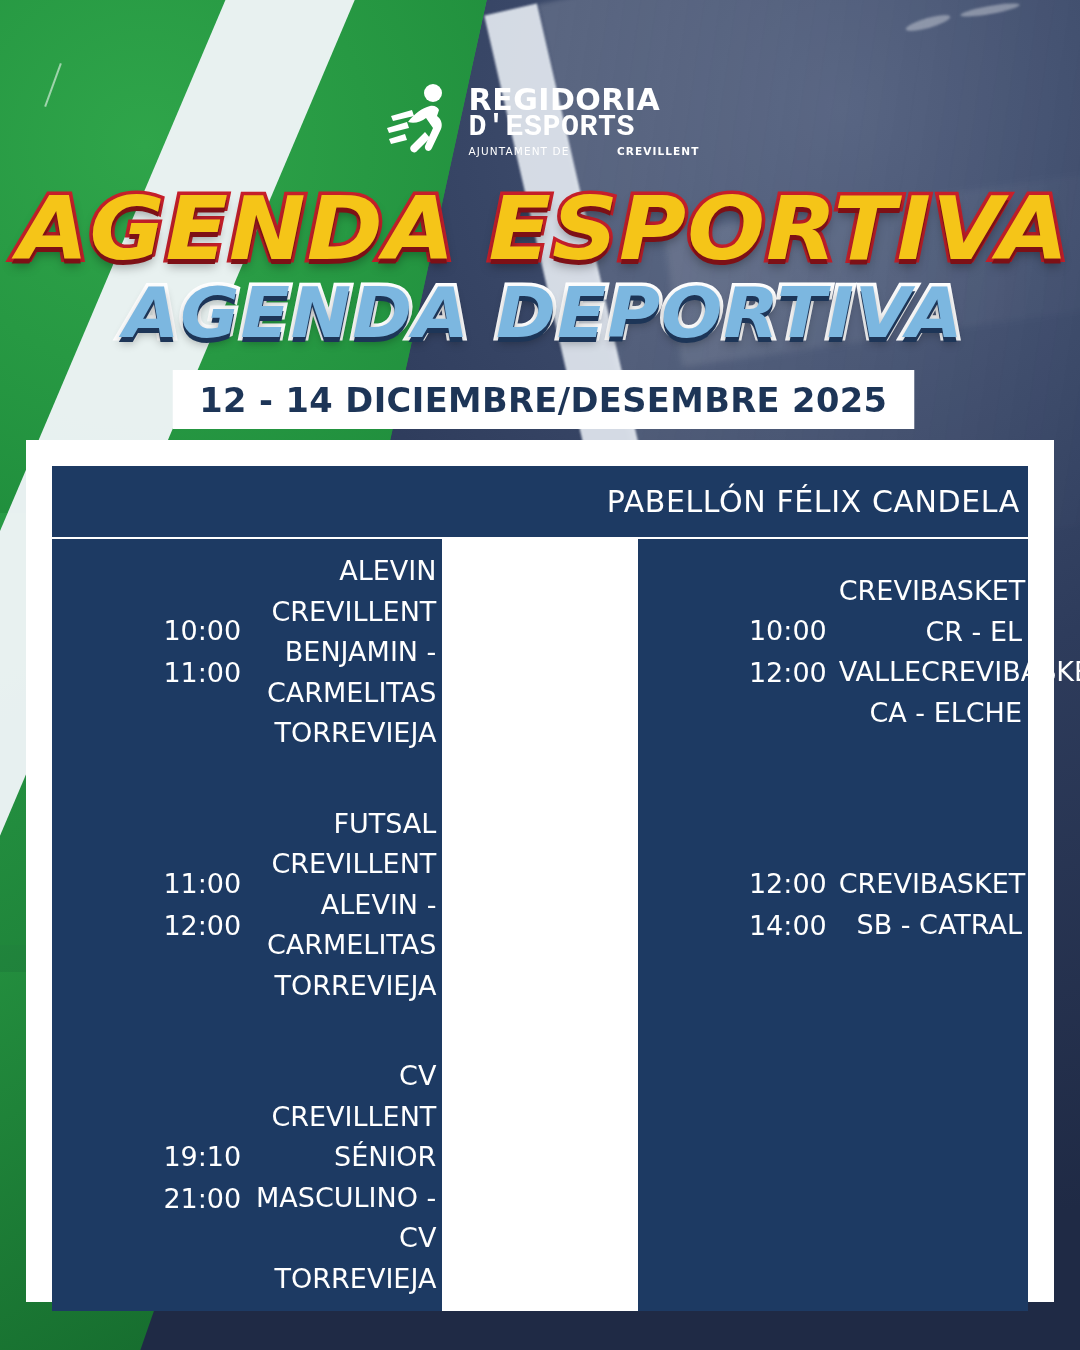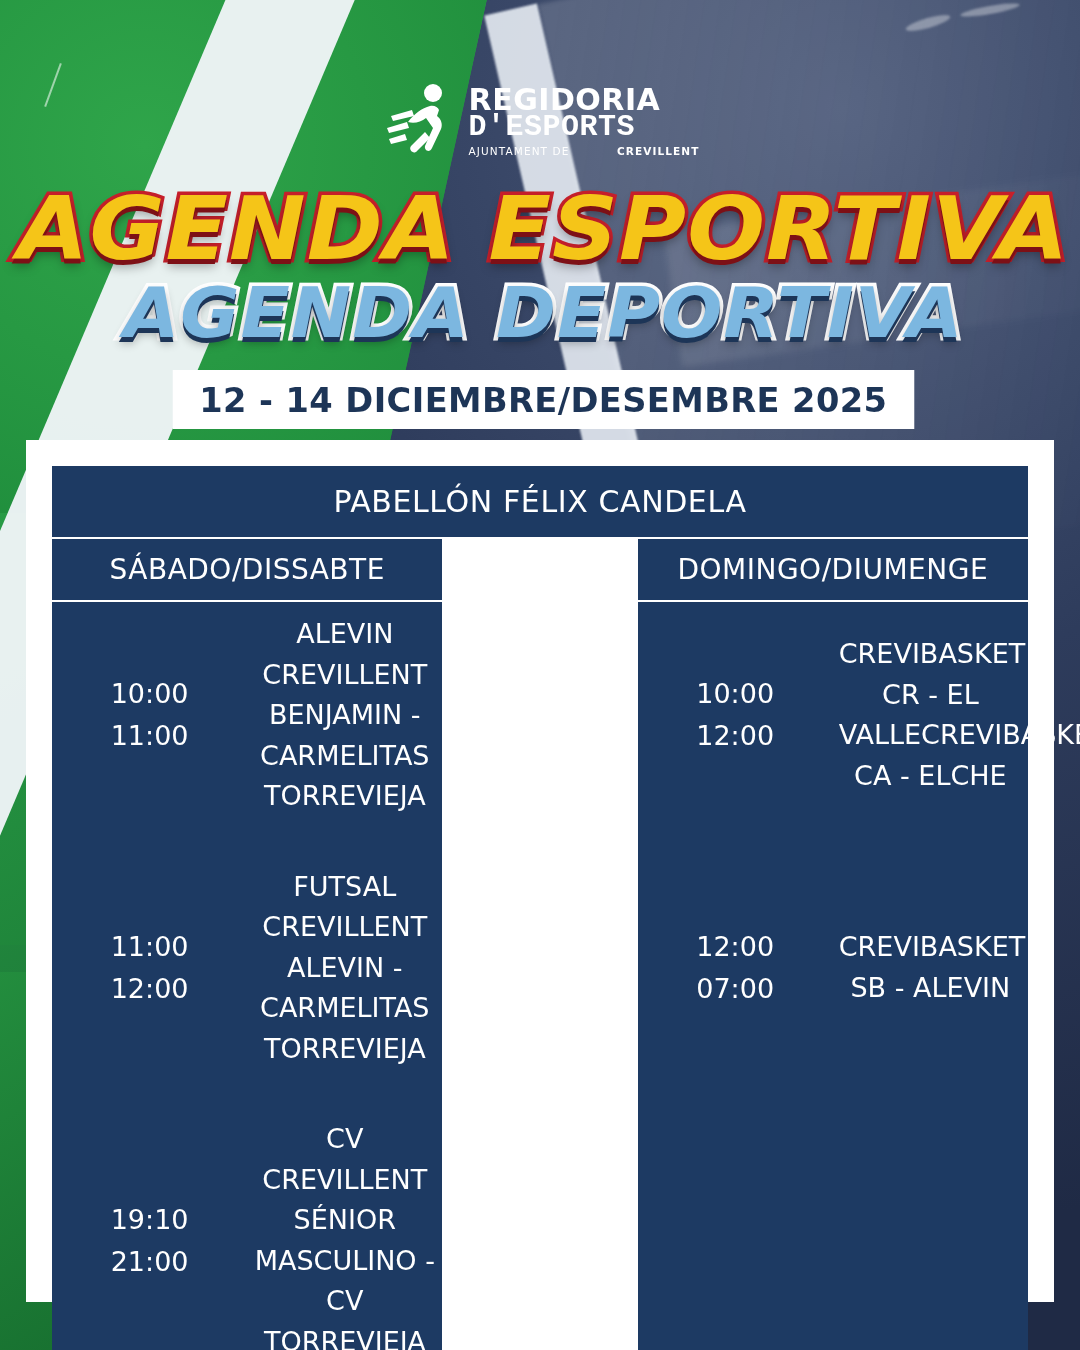--- a/index.html
+++ b/index.html
@@ -215,21 +215,21 @@
     height: 100%;
     background: #1d3a63;
     border-collapse: collapse;
     table-layout: fixed;
   }
   .table td, .table th {
     border: 2px solid #ffffff;
     color: #ffffff;
     font-family: "DejaVu Sans", sans-serif;
     font-weight: normal;
-    text-align: center;
+    text-align: right;
     vertical-align: middle;
   }
   .venue-row td {
     font-size: 30px;
     letter-spacing: .6px;
     padding: 18px 8px;
     border-top: none;
     border-left: none;
     border-right: none;
   }
@@ -305,25 +305,20 @@
     <div class="title-2">AGENDA DEPORTIVA</div>
     <div class="date-chip">12 - 14 DICIEMBRE/DESEMBRE 2025</div>
   </div>
 
   <div class="card">
     <table class="table">
       <tbody>
           <tr class="venue-row">
         <td colspan="5">PABELLÓN FÉLIX CANDELA</td>
       </tr>
-      <tr class="daynames">
-        <td colspan="2">SÁBADO/DISSABTE</td>
-        <td class="col-sep"></td>
-        <td colspan="2">DOMINGO/DIUMENGE</td>
-      </tr>
 
       <tr class="body-row">
         <td class="time-cell">
           <div>10:00</div>
           <div>11:00</div>
         </td>
         <td class="ev-cell">ALEVIN CREVILLENT BENJAMIN - CARMELITAS TORREVIEJA</td>
         <td class="col-sep"></td>
         <td class="time-cell">
           <div>10:00</div>
@@ -340,23 +335,23 @@
 
       <tr class="body-row">
         <td class="time-cell">
           <div>11:00</div>
           <div>12:00</div>
         </td>
         <td class="ev-cell">FUTSAL CREVILLENT ALEVIN - CARMELITAS TORREVIEJA</td>
         <td class="col-sep"></td>
         <td class="time-cell">
           <div>12:00</div>
-          <div>07:00</div>
-        </td>
-        <td class="ev-cell">CREVIBASKET SB - ALEVIN</td>
+          <div>14:00</div>
+        </td>
+        <td class="ev-cell">CREVIBASKET SB - CATRAL</td>
       </tr>
 
       <tr class="spacer-row">
             <td colspan="2"></td>
             <td class="col-sep"></td>
             <td colspan="2"></td>
           </tr>
 
       <tr class="body-row">
         <td class="time-cell">

